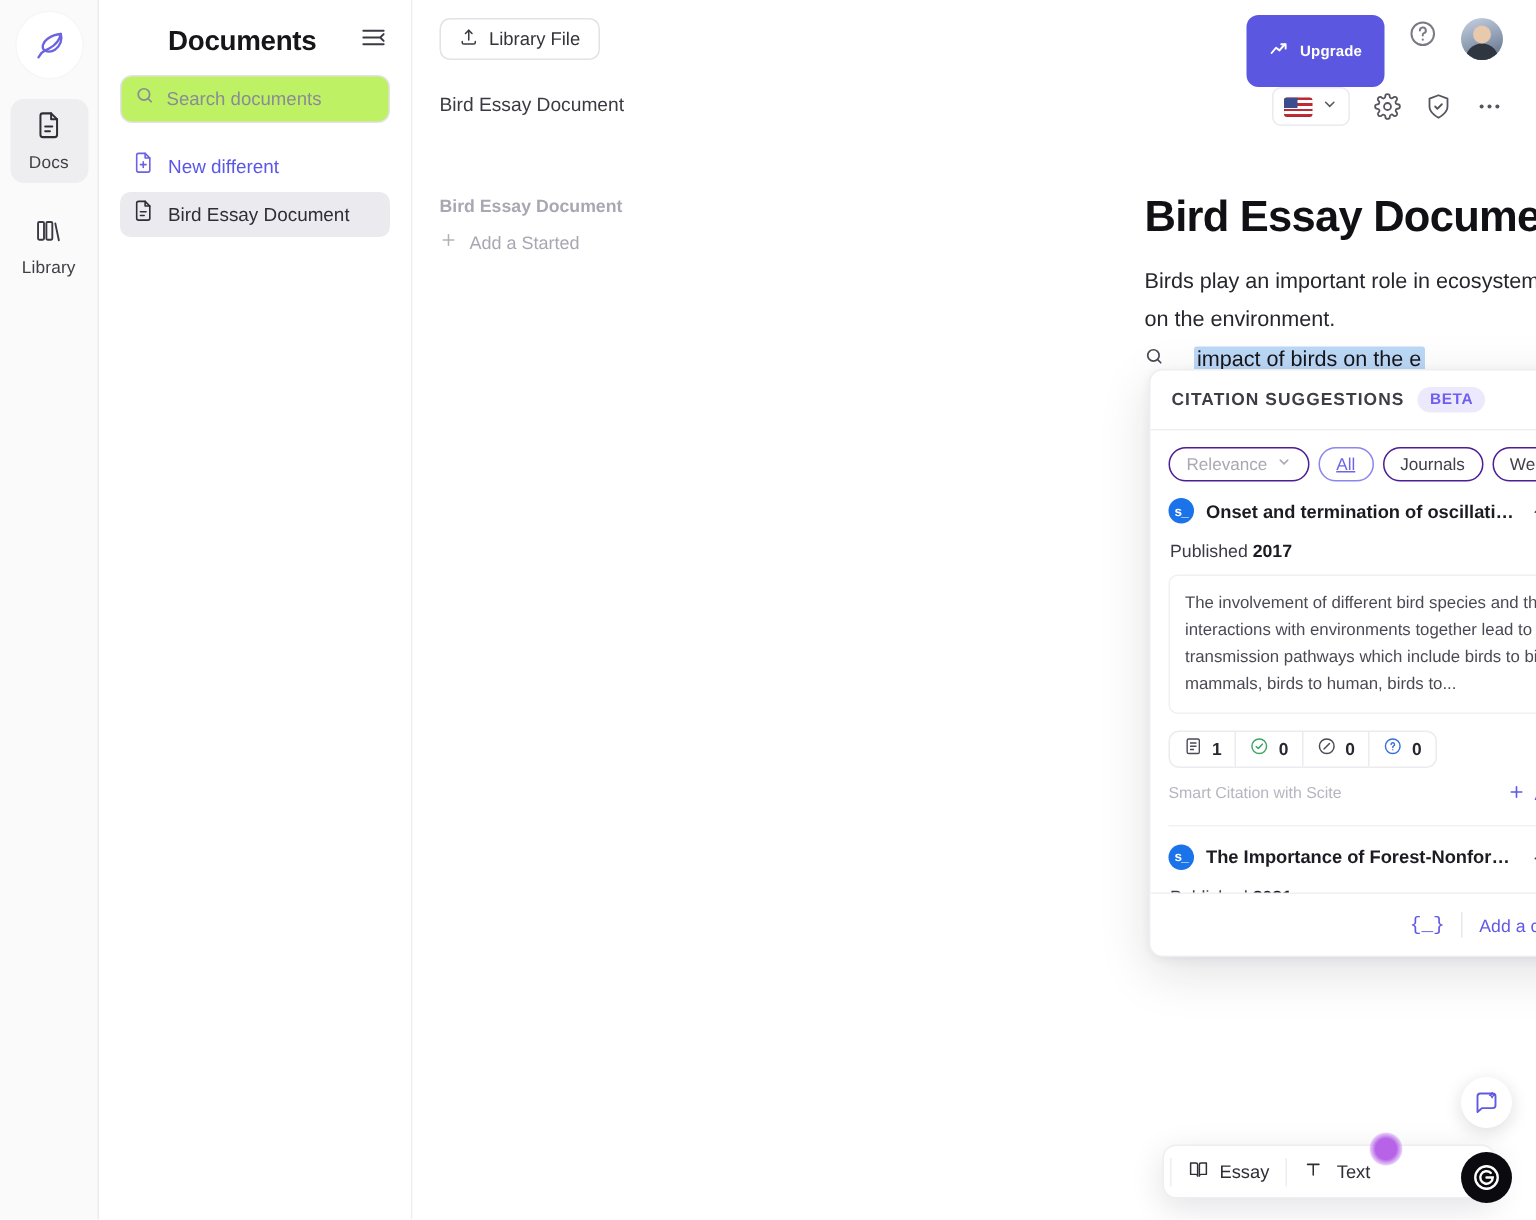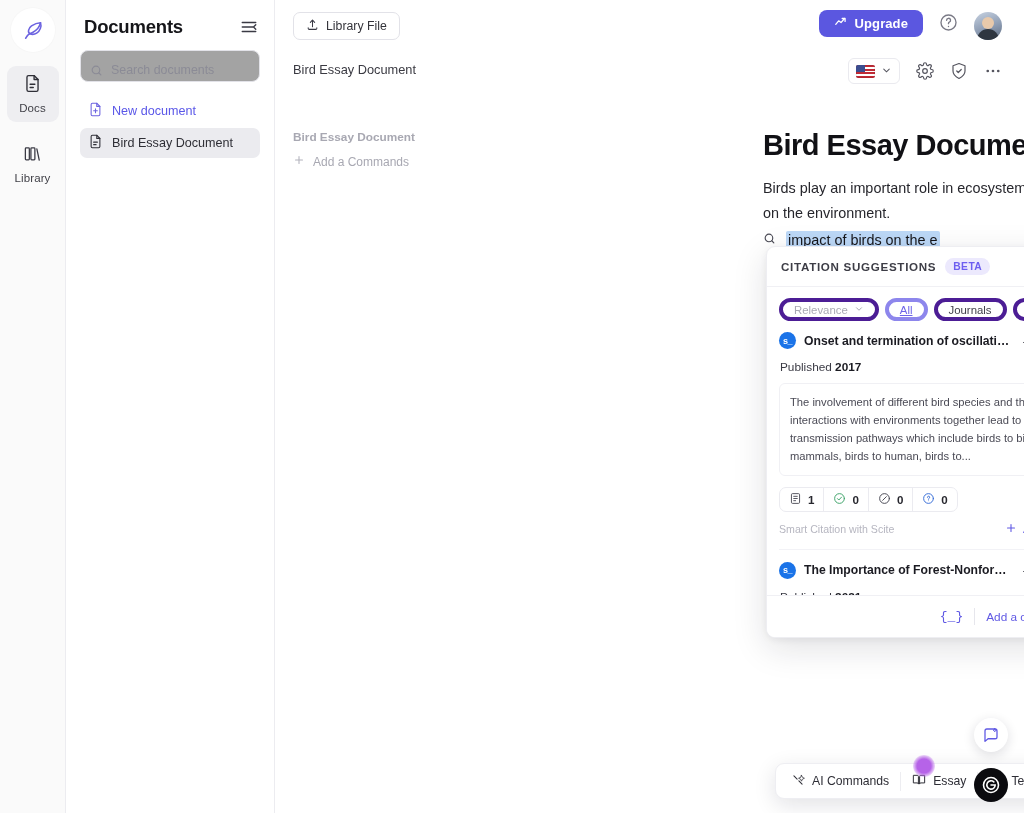--- a/index.html
+++ b/index.html
@@ -31,30 +31,31 @@
   }
   .rail-item.active { background: #eeeef1; }
   .rail-item span.lbl { font-size: 11.5px; color: #3f3f46; letter-spacing: .1px; }
 
   
   .docs-panel {
     width: 209px; flex: 0 0 209px; height: 813px; background: #ffffff;
     border-right: 1px solid #ececf0; padding: 0 14px;
   }
   .docs-head {
-    display: flex; align-items: center; justify-content: space-between;
+    display: flex; justify-content: space-between;
     padding: 16px 2px 12px 4px;
+    margin-left: 28px;
   }
   .docs-title { font-size: 18.5px; font-weight: 700; color: #16161a; letter-spacing: -0.2px; }
   .collapse-btn { cursor: pointer; color: #3f3f46; display: flex; }
 
   .search-box {
-    display: flex; align-items: flex-start; gap: 8px;
+    display: flex; align-items: center; gap: 8px;
     height: 32px; border: 1px solid #e2e2e8; border-radius: 8px;
-    padding: 12px 9px; background: #a3a3a3; margin-bottom: 14px;
+    padding: 0 9px; background: #bef264; margin-bottom: 14px;
   }
   .search-box input {
     border: none; outline: none; font-size: 12.4px; color: #3f3f46;
     flex: 1; background: transparent; font-family: inherit;
   }
   .search-box input::placeholder { color: #8b8b96; }
   .clear-x { color: #a3a3ad; cursor: pointer; display: flex; }
 
   .doc-item {
     display: flex; align-items: center; gap: 9px; height: 30px;
@@ -73,22 +74,22 @@
   }
   .upload-btn {
     position: absolute; left: 18px; top: 12px;
     display: inline-flex; align-items: center; gap: 7px;
     height: 28px; padding: 0 12px; border: 1px solid #e2e2e8;
     border-radius: 7px; background: #fff; cursor: pointer;
     font-size: 12.3px; color: #33333a;
   }
   .upgrade-btn {
     display: inline-flex; align-items: center; gap: 7px;
-    height: 27px; padding: 0 15px; border-radius: 8px;
-    background: #5b57e0; color: #fff; font-size: 13px; font-weight: 700;
+    height: 48px; padding: 0 15px; border-radius: 8px;
+    background: #5b57e0; color: #fff; font-size: 10px; font-weight: 700;
     cursor: pointer; border: none; letter-spacing: .1px;
   }
   .help-icon { margin-left: 16px; margin-top: 3px; cursor: pointer; color: #6b6b77; }
   .avatar {
     width: 28px; height: 28px; border-radius: 50%; margin-left: 16px; margin-top: 2px;
     background: linear-gradient(160deg,#c8d3e2 0%, #8d9cb3 55%, #5d6b80 100%);
     position: relative; overflow: hidden; cursor: pointer; flex: 0 0 28px;
   }
   .avatar::after {
     content: ""; position: absolute; left: 50%; top: 17px; transform: translateX(-50%);
@@ -132,21 +133,21 @@
 
   
   .doc-body { position: absolute; left: 488px; top: 128px; width: 470px; }
   .doc-h1 {
     font-size: 29px; font-weight: 700; color: #111115; letter-spacing: -0.5px; line-height: 1.2;
   }
   .doc-p {
     margin-top: 13px; font-size: 14.4px; line-height: 1.72; color: #26262c; max-width: 460px;
   }
   .search-inline {
-    margin-top: 6px; display: inline-flex; align-items: center; gap: 10px;
+    margin-top: 6px; display: inline-flex; align-items: center; gap: 20px;
   }
   .search-inline .sel {
     background: #bcd8f7; color: #16161a; font-size: 14.4px; padding: 1px 2px; border-radius: 2px;
   }
 
   
   .cite-panel {
     position: absolute; left: 491px; top: 246px; width: 346px; height: 392px;
     background: #fff; border: 1px solid #eeeef2; border-radius: 9px;
     box-shadow: 0 10px 34px rgba(20,20,40,.13), 0 2px 7px rgba(20,20,40,.06);
@@ -160,21 +161,21 @@
   .beta {
     background: #ece9fd; color: #6d5ef0; font-size: 10.3px; font-weight: 700;
     padding: 3px 8px; border-radius: 9px; letter-spacing: .4px;
   }
 
   .cp-filters {
     display: flex; align-items: center; gap: 6px; padding: 11px 12px 9px 12px; flex: 0 0 auto;
   }
   .pill {
     display: inline-flex; align-items: center; gap: 6px; height: 23px;
-    padding: 0 11px; border: 4px solid #4c1d95; border-radius: 12px;
+    padding: 0 11px; border: 1px solid #4c1d95; border-radius: 12px;
     font-size: 11.4px; color: #40404a; background: #fff; cursor: pointer; white-space: nowrap;
   }
   .pill.ghost { color: #a9a9b4; }
   .pill.active { border-color: #8d86ec; color: #6d64e8; text-decoration: underline; }
 
   .cp-scroll {
     flex: 1; overflow: hidden; position: relative; padding: 0 12px;
   }
 
   .cite-item { padding-top: 2px; }
@@ -314,21 +315,21 @@
     </div>
 
     <div class="doc-item newdoc">
       <span>
         <svg width="15" height="15" viewBox="0 0 24 24" fill="none" stroke="#6c63e0" stroke-width="1.7" stroke-linecap="round" stroke-linejoin="round">
           <path d="M14 2H7a2 2 0 0 0-2 2v16a2 2 0 0 0 2 2h10a2 2 0 0 0 2-2V7z"></path>
           <path d="M14 2v5h5"></path>
             <path d="M12 11v6M9 14h6"></path>
         </svg>
       </span>
-      <span class="dlabel">New document</span>
+      <span class="dlabel">New different</span>
     </div>
 
     <div class="doc-item selected">
       <span>
         <svg width="15" height="15" viewBox="0 0 24 24" fill="none" stroke="#2e2e36" stroke-width="1.7" stroke-linecap="round" stroke-linejoin="round">
           <path d="M14 2H7a2 2 0 0 0-2 2v16a2 2 0 0 0 2 2h10a2 2 0 0 0 2-2V7z"></path>
           <path d="M14 2v5h5"></path>
             <path d="M9 13h6M9 17h4"></path>
         </svg>
       </span>
@@ -410,21 +411,21 @@
     </div>
 
     <div class="outline">
       <div class="outline-title">Bird Essay Document</div>
       <div class="outline-add">
         <span>
           <svg width="12" height="12" viewBox="0 0 24 24" fill="none" stroke="#b2b2bc" stroke-width="2.1" stroke-linecap="round">
               <path d="M12 5v14M5 12h14"></path>
             </svg>
         </span>
-        <span>Add a Commands</span>
+        <span>Add a Started</span>
       </div>
     </div>
 
     <div class="doc-body">
       <div class="doc-h1">Bird Essay Document</div>
       <div class="doc-p">Birds play an important role in ecosystems and have a significant impact on the environment.</div>
       <div class="search-inline">
         <span>
           <svg width="13" height="13" viewBox="0 0 24 24" fill="none" stroke="#4a4a55" stroke-width="2.1" stroke-linecap="round">
             <circle cx="11" cy="11" r="7"></circle>
@@ -559,29 +560,20 @@
       <div class="cp-bottom">
         <span class="code-icon">{_}</span>
         <span class="vdiv"></span>
         <span class="custom-cite">Add a custom citation</span>
       </div>
     </div>
 
     <div class="bottom-bar">
       <div class="cite-dot"></div>
 
-      <div class="bb-item">
-        <span>
-          <svg width="14" height="14" viewBox="0 0 24 24" fill="none" stroke="#2e2e36" stroke-width="1.8" stroke-linecap="round">
-            <path d="M5 5l5.5 5.5M19 19l-5.5-5.5"></path>
-              <path d="M18 4l1.6 3.4L23 9l-3.4 1.6L18 14l-1.6-3.4L13 9l3.4-1.6z" stroke-width="1.3"></path>
-          </svg>
-        </span>
-        <span>AI Commands</span>
-      </div>
 
       <div class="bb-sep"></div>
 
       <div class="bb-item">
         <span>
           <svg width="14" height="14" viewBox="0 0 24 24" fill="none" stroke="#2e2e36" stroke-width="1.7" stroke-linecap="round" stroke-linejoin="round">
             <path d="M3 4h6a2 2 0 0 1 2 2v13a2 2 0 0 0-2-2H3z"></path>
             <path d="M21 4h-6a2 2 0 0 0-2 2v13a2 2 0 0 1 2-2h6z"></path>
           </svg>
         </span>

